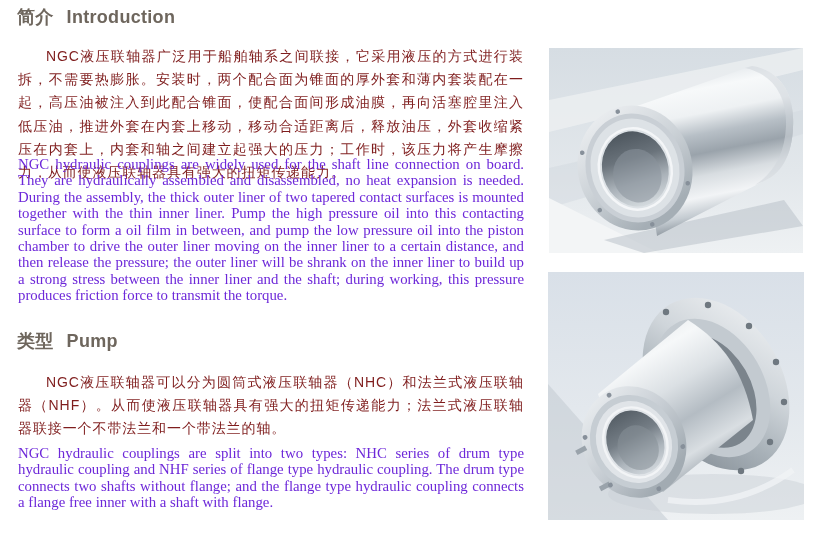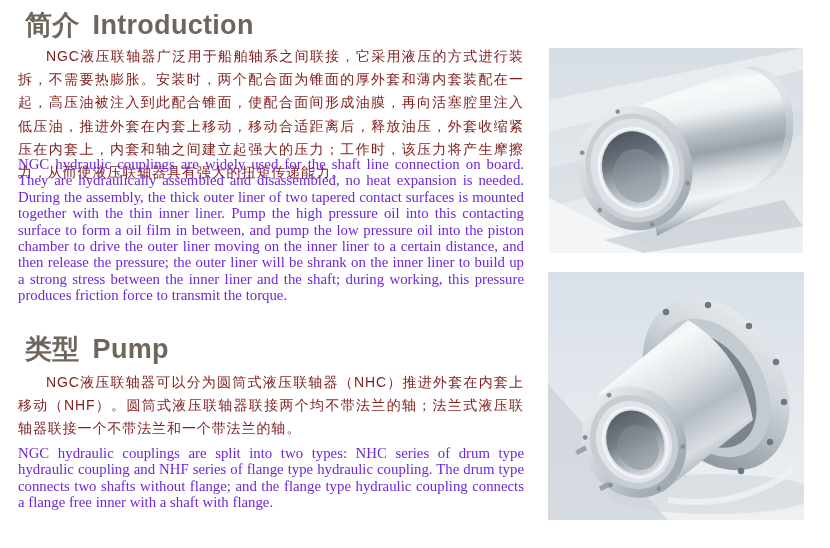--- a/index.html
+++ b/index.html
@@ -3,21 +3,21 @@
 <meta charset="utf-8">
 <style>
   html,body{margin:0;padding:0;}
   body{
     width:830px;height:548px;position:relative;overflow:hidden;
     background:#ffffff;
     font-family:"Liberation Sans",sans-serif;
   }
   .abs{position:absolute;}
   .section-heading{
-    margin:8px;font-size:27px;font-weight:bold;color:#6e665d;
+    margin:0;font-size:18px;font-weight:bold;color:#6e665d;
     letter-spacing:.3px;line-height:32px;white-space:nowrap;
   }
   .heading-en{margin-left:13px;}
   .para-zh{
     margin:0;width:506px;font-size:14px;line-height:23.2px;
     color:#7f1d1d;text-align:justify;text-indent:2em;letter-spacing:.9px;
   }
   .para-en{
     margin:0;width:506px;
     font-family:"Liberation Serif","DejaVu Serif",serif;
@@ -34,21 +34,21 @@
 </h1>
 
 <p class="abs para-zh" style="left:18px;top:45px;">NGC液压联轴器广泛用于船舶轴系之间联接，它采用液压的方式进行装拆，不需要热膨胀。安装时，两个配合面为锥面的厚外套和薄内套装配在一起，高压油被注入到此配合锥面，使配合面间形成油膜，再向活塞腔里注入低压油，推进外套在内套上移动，移动合适距离后，释放油压，外套收缩紧压在内套上，内套和轴之间建立起强大的压力；工作时，该压力将产生摩擦力，从而使液压联轴器具有强大的扭矩传递能力。</p>
 
 <p class="abs para-en" style="left:18px;top:156px;">NGC hydraulic couplings are widely used for the shaft line connection on board. They are hydraulically assembled and disassembled, no heat expansion is needed. During the assembly, the thick outer liner of two tapered contact surfaces is mounted together with the thin inner liner. Pump the high pressure oil into this contacting surface to form a oil film in between, and pump the low pressure oil into the piston chamber to drive the outer liner moving on the inner liner to a certain distance, and then release the pressure; the outer liner will be shrank on the inner liner to build up a strong stress between the inner liner and the shaft; during working, this pressure produces friction force to transmit the torque.</p>
 
 <h1 class="abs section-heading" style="left:17px;top:325px;">
   <span>类型</span><span class="heading-en">Pump</span>
 </h1>
 
-<p class="abs para-zh" style="left:18px;top:371px;">NGC液压联轴器可以分为圆筒式液压联轴器（NHC）推进外套在内套上移动（NHF）。圆筒式液压联轴器联接两个均不带法兰的轴；法兰式液压联轴器联接一个不带法兰和一个带法兰的轴。</p>
+<p class="abs para-zh" style="left:18px;top:371px;">NGC液压联轴器可以分为圆筒式液压联轴器（NHC）和法兰式液压联轴器（NHF）。从而使液压联轴器具有强大的扭矩传递能力；法兰式液压联轴器联接一个不带法兰和一个带法兰的轴。</p>
 
 <p class="abs para-en" style="left:18px;top:445px;">NGC hydraulic couplings are split into two types: NHC series of drum type hydraulic coupling and NHF series of flange type hydraulic coupling. The drum type connects two shafts without flange; and the flange type hydraulic coupling connects a flange free inner with a shaft with flange.</p>
 
 <figure class="abs" style="left:549px;top:48px;">
   <svg width="254" height="205" viewBox="0 0 254 205">
     <defs>
       <linearGradient id="bg1" x1="0" y1="0" x2="0" y2="1">
         <stop offset="0" stop-color="#d6dde3"></stop>
         <stop offset="0.6" stop-color="#e2e7eb"></stop>
         <stop offset="1" stop-color="#eef1f3"></stop>

